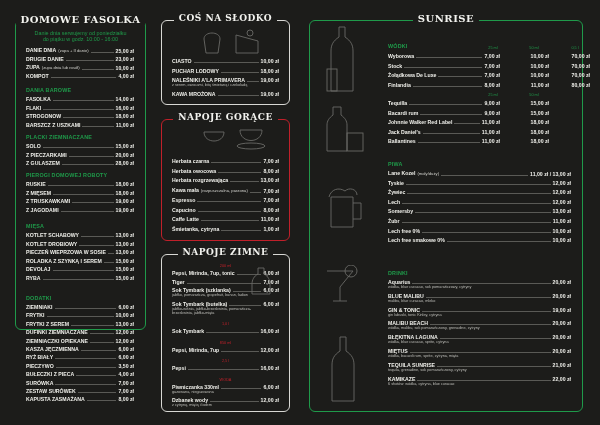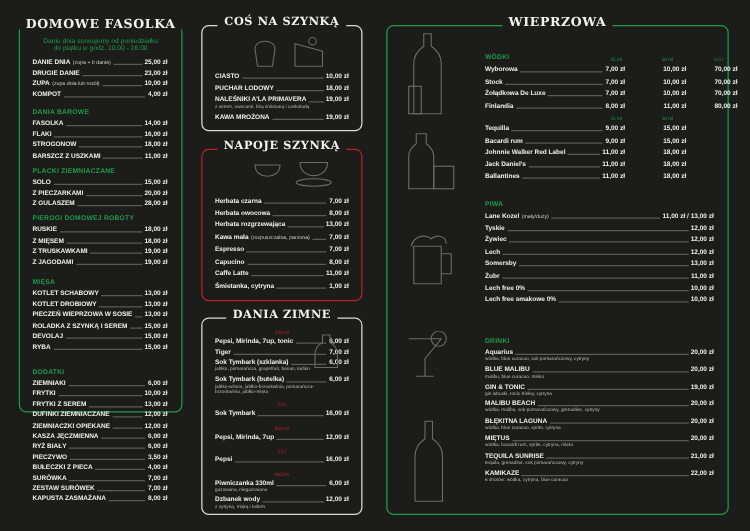--- a/index.html
+++ b/index.html
@@ -195,21 +195,21 @@
       <span class="n"><span>ZESTAW SURÓWEK</span></span>
       <span class="dots"></span>
       <span class="p">7,00 zł</span>
     </div>
     <div class="row" style="left:26px;top:396.39999999999975px;width:108px;">
       <span class="n"><span>KAPUSTA ZASMAŻANA</span></span>
       <span class="dots"></span>
       <span class="p">8,00 zł</span>
     </div>
     <div class="panel white" style="left:161px;top:20px;width:129px;height:85px;"></div>
-    <div class="ptitle" style="left:161px;width:129px;top:13px;font-size:9px;"><span>COŚ NA SZYNKĄ</span></div>
+    <div class="ptitle" style="left:161px;width:129px;top:13px;font-size:9px;"><span>COŚ NA SŁODKO</span></div>
     <div class="row" style="left:172px;top:58px;width:107px;">
       <span class="n"><span>CIASTO</span></span>
       <span class="dots"></span>
       <span class="p">10,00 zł</span>
     </div>
     <div class="row" style="left:172px;top:67.5px;width:107px;">
       <span class="n"><span>PUCHAR LODOWY</span></span>
       <span class="dots"></span>
       <span class="p">18,00 zł</span>
     </div>
@@ -218,21 +218,21 @@
       <span class="dots"></span>
       <span class="p">19,00 zł</span>
     </div>
     <div class="sub" style="left:172px;top:83px;">z serem, owocami, bitą śmietaną i czekoladą</div>
     <div class="row" style="left:172px;top:90.5px;width:107px;">
       <span class="n"><span>KAWA MROŻONA</span></span>
       <span class="dots"></span>
       <span class="p">19,00 zł</span>
     </div>
     <div class="panel red" style="left:161px;top:119px;width:129px;height:122px;"></div>
-    <div class="ptitle" style="left:161px;width:129px;top:112px;font-size:9px;"><span>NAPOJE SZYNKĄ</span></div>
+    <div class="ptitle" style="left:161px;width:129px;top:112px;font-size:9px;"><span>NAPOJE GORĄCE</span></div>
     <div class="row" style="left:172px;top:158px;width:107px;">
       <span class="n"><span>Herbata czarna</span></span>
       <span class="dots"></span>
       <span class="p">7,00 zł</span>
     </div>
     <div class="row" style="left:172px;top:167.7px;width:107px;">
       <span class="n"><span>Herbata owocowa</span></span>
       <span class="dots"></span>
       <span class="p">8,00 zł</span>
     </div>
@@ -260,21 +260,21 @@
       <span class="n"><span>Caffe Latte</span></span>
       <span class="dots"></span>
       <span class="p">11,00 zł</span>
     </div>
     <div class="row" style="left:172px;top:225.89999999999992px;width:107px;">
       <span class="n"><span>Śmietanka, cytryna</span></span>
       <span class="dots"></span>
       <span class="p">1,00 zł</span>
     </div>
     <div class="panel white" style="left:161px;top:254px;width:129px;height:158px;"></div>
-    <div class="ptitle" style="left:161px;width:129px;top:247px;font-size:9px;"><span>DANIA ZIMNE</span></div>
+    <div class="ptitle" style="left:161px;width:129px;top:247px;font-size:9px;"><span>NAPOJE ZIMNE</span></div>
     <div class="redsec" style="left:161px;width:129px;top:264px;">200 ml</div>
     <div class="row" style="left:172px;top:270px;width:107px;">
       <span class="n"><span>Pepsi, Mirinda, 7up, tonic</span></span>
       <span class="dots"></span>
       <span class="p">6,00 zł</span>
     </div>
     <div class="row" style="left:172px;top:278.5px;width:107px;">
       <span class="n"><span>Tiger</span></span>
       <span class="dots"></span>
       <span class="p">7,00 zł</span>
@@ -316,21 +316,21 @@
       <span class="p">6,00 zł</span>
     </div>
     <div class="sub" style="left:172px;top:389.5px;white-space:normal;width:80px;line-height:4px;">gazowana, niegazowana</div>
     <div class="row" style="left:172px;top:397px;width:107px;">
       <span class="n"><span>Dzbanek wody</span></span>
       <span class="dots"></span>
       <span class="p">12,00 zł</span>
     </div>
     <div class="sub" style="left:172px;top:403px;white-space:normal;width:80px;line-height:4px;">z cytryną, miętą i lodem</div>
     <div class="panel " style="left:309px;top:20px;width:274px;height:392px;"></div>
-    <div class="ptitle" style="left:309px;width:274px;top:13px;font-size:10px;"><span>WIEPRZOWA</span></div>
+    <div class="ptitle" style="left:309px;width:274px;top:13px;font-size:10px;"><span>SUNRISE</span></div>
     <div class="sec" style="left:388px;top:43px;">WÓDKI</div>
     <div class="col" style="left:478px;top:46px;">25 ml</div>
     <div class="col" style="left:519px;top:46px;">50 ml</div>
     <div class="col" style="left:560px;top:46px;">0,5 l</div>
     <div class="row" style="left:388px;top:53px;width:112px;">
       <span class="n"><span>Wyborowa</span></span>
       <span class="dots"></span>
       <span class="p">7,00 zł</span>
     </div>
     <div class="p3" style="left:519px;top:53px;">10,00 zł</div>

